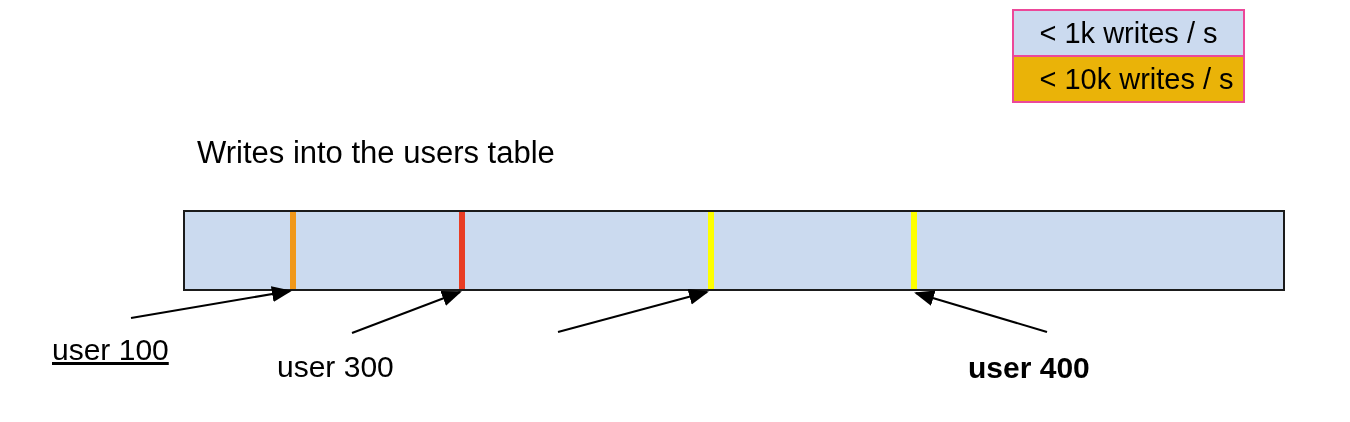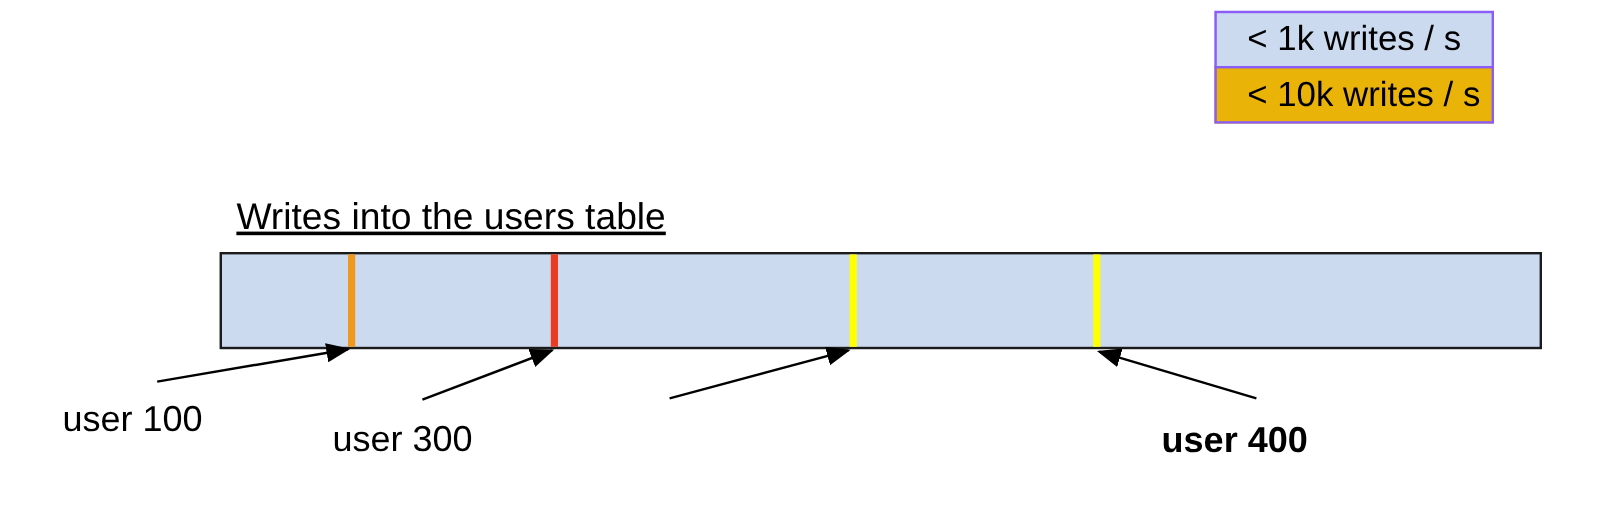--- a/index.html
+++ b/index.html
@@ -8,36 +8,35 @@
     width: 1350px;
     height: 422px;
     background: #ffffff;
     font-family: "Liberation Sans", sans-serif;
     overflow: hidden;
     color: #000;
   }
   .title {
     position: absolute;
     left: 197px;
-    top: 164px;
+    top: 136px;
     font-size: 31px;
     line-height: 1.1;
     white-space: nowrap;
-    text-decoration: underline;
   }
   .legend {
     position: absolute;
     left: 1012px;
     top: 9px;
     width: 233px;
   }
   .legend-row {
     box-sizing: border-box;
     height: 48px;
-    border: 2px solid #8b5cf6;
+    border: 2px solid #ec4899;
     margin-top: -2px;
     display: flex;
     align-items: center;
     justify-content: center;
     font-size: 29px;
     white-space: nowrap;
   }
   .legend-row:first-child { margin-top: 0; }
   .bar {
     position: absolute;
@@ -60,21 +59,21 @@
     top: 0;
     width: 1350px;
     height: 422px;
     pointer-events: none;
   }
   .ulabel {
     position: absolute;
     font-size: 30px;
     white-space: nowrap;
   }
-  .ulabel-100 { left: 52px;  top: 333px; }
+  .ulabel-100 { left: 52px;  top: 333px; text-decoration: underline; }
   .ulabel-200 { left: 277px; top: 350px; }
   .ulabel-300 { left: 494px; top: 349px; }
   .ulabel-400 { left: 968px; top: 351px; font-weight: bold; }
 </style>
 </head>
 <body>
 
 <div class="canvas">
 
   <div class="title">Writes into the users table</div>

